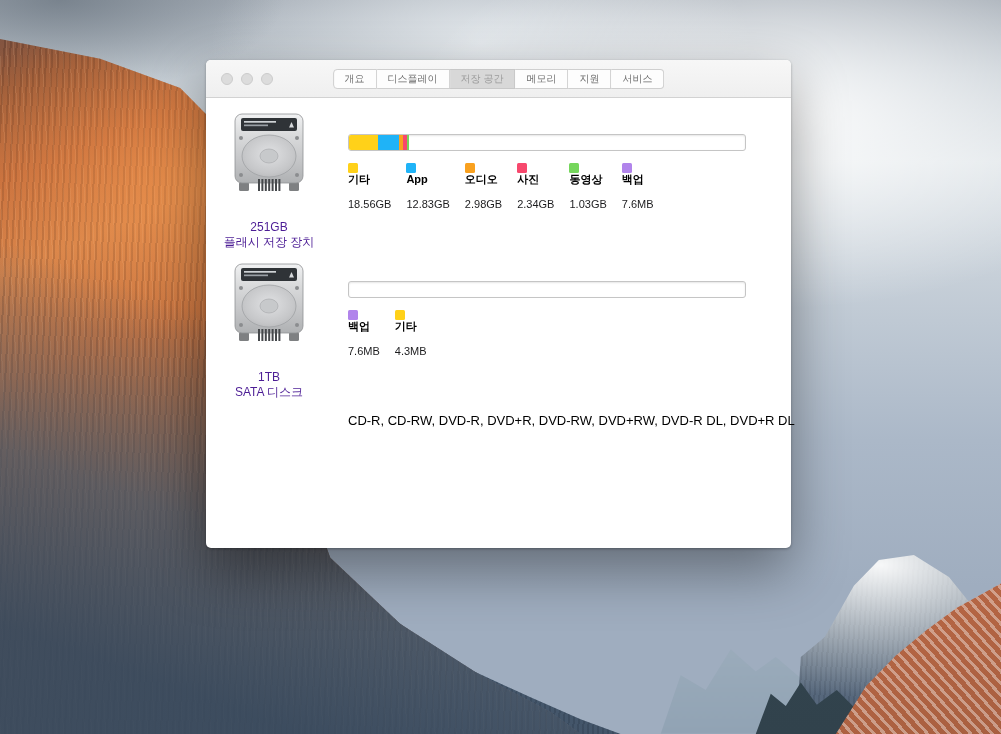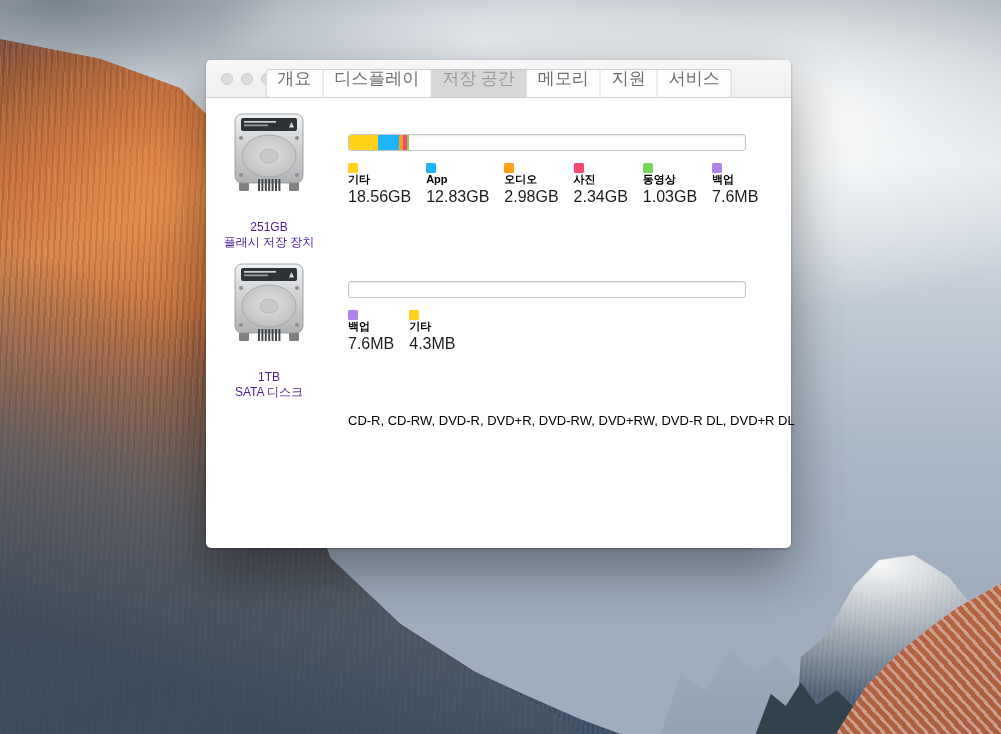--- a/index.html
+++ b/index.html
@@ -68,22 +68,22 @@
   }
   .titlebar{
     position:absolute;left:0;top:0;right:0;height:37px;
     background:linear-gradient(#f7f7f7,#efefef);
     border-bottom:1px solid #d2d2d2;border-radius:5px 5px 0 0;
   }
   .lights{position:absolute;left:15px;top:13px;display:flex;gap:8px;}
   .light{width:12px;height:12px;border-radius:50%;background:#dcdcdc;border:1px solid #cccccc;box-sizing:border-box;padding:0;}
   .tabs{position:absolute;left:50%;top:9px;transform:translateX(-50%);display:flex;}
   .seg{
-    font-size:17px;line-height:13px;color:#6d6d6d;background:#fdfdfd;
-    border:1px solid #cfcfcf;border-left:none;padding:2px 11px 12px;white-space:nowrap;
+    font-size:10px;line-height:13px;color:#6d6d6d;background:#fdfdfd;
+    border:1px solid #cfcfcf;border-left:none;padding:2px 11px 3px;white-space:nowrap;
     font-family:inherit;cursor:default;
   }
   .seg:first-child{border-left:1px solid #cfcfcf;border-radius:4px 0 0 4px;}
   .seg:last-child{border-radius:0 4px 4px 0;}
   .seg.selected{background:#d8d8d8;color:#9c9c9c;border-color:#c8c8c8;}
 
   
   .dev{position:absolute;left:8px;width:110px;text-align:center;}
   .dev-icon{display:block;margin:0 auto;}
   .dev-label{font-size:12px;line-height:15px;color:#4c1d95;margin-top:25px;}
@@ -95,21 +95,21 @@
   .bar{
     margin-top:12px;height:15px;border:1px solid #c5c5c5;border-radius:3px;
     background:#fff;box-shadow:inset 0 1px 2px rgba(0,0,0,.1);
     display:flex;overflow:hidden;
   }
   .segfill{height:100%;}
   .legend{display:flex;margin-top:12px;}
   .legend-item{margin-right:15px;}
   .lrow{display:flex;font-size:11px;line-height:13px;font-weight:bold;color:#000;white-space:nowrap;flex-direction:column;}
   .swatch{width:10px;height:10px;border-radius:1.5px;margin-right:5px;flex:none;}
-  .lsize{font-size:16px;line-height:13px;color:#1c1c1e;margin-top:4px;}
+  .lsize{font-size:11px;line-height:13px;color:#1c1c1e;margin-top:12px;}
   .fmt-title{font-size:13px;line-height:16px;font-weight:bold;color:#000;}
   .fmt-list{font-size:13px;line-height:16px;color:#000;white-space:nowrap;}
 
   
   .cd{
     width:76px;height:76px;border-radius:50%;margin:0 auto;position:relative;
     background:
       radial-gradient(circle at 33% 28%, rgba(255,255,255,.95) 0%, rgba(255,255,255,0) 42%),
       conic-gradient(from 200deg,#d6d9dc,#cfdad3 10%,#dfe3e6 20%,#e8dbe3 30%,#d7dde8 40%,#e6e8ea 50%,#d8e6da 58%,#eae2d8 67%,#dcd5e6 77%,#d2d7db 88%,#d6d9dc 100%);
     box-shadow:inset 0 0 0 1px rgba(0,0,0,.13), inset 0 0 8px rgba(0,0,0,.08), 0 1px 1px rgba(0,0,0,.12);

